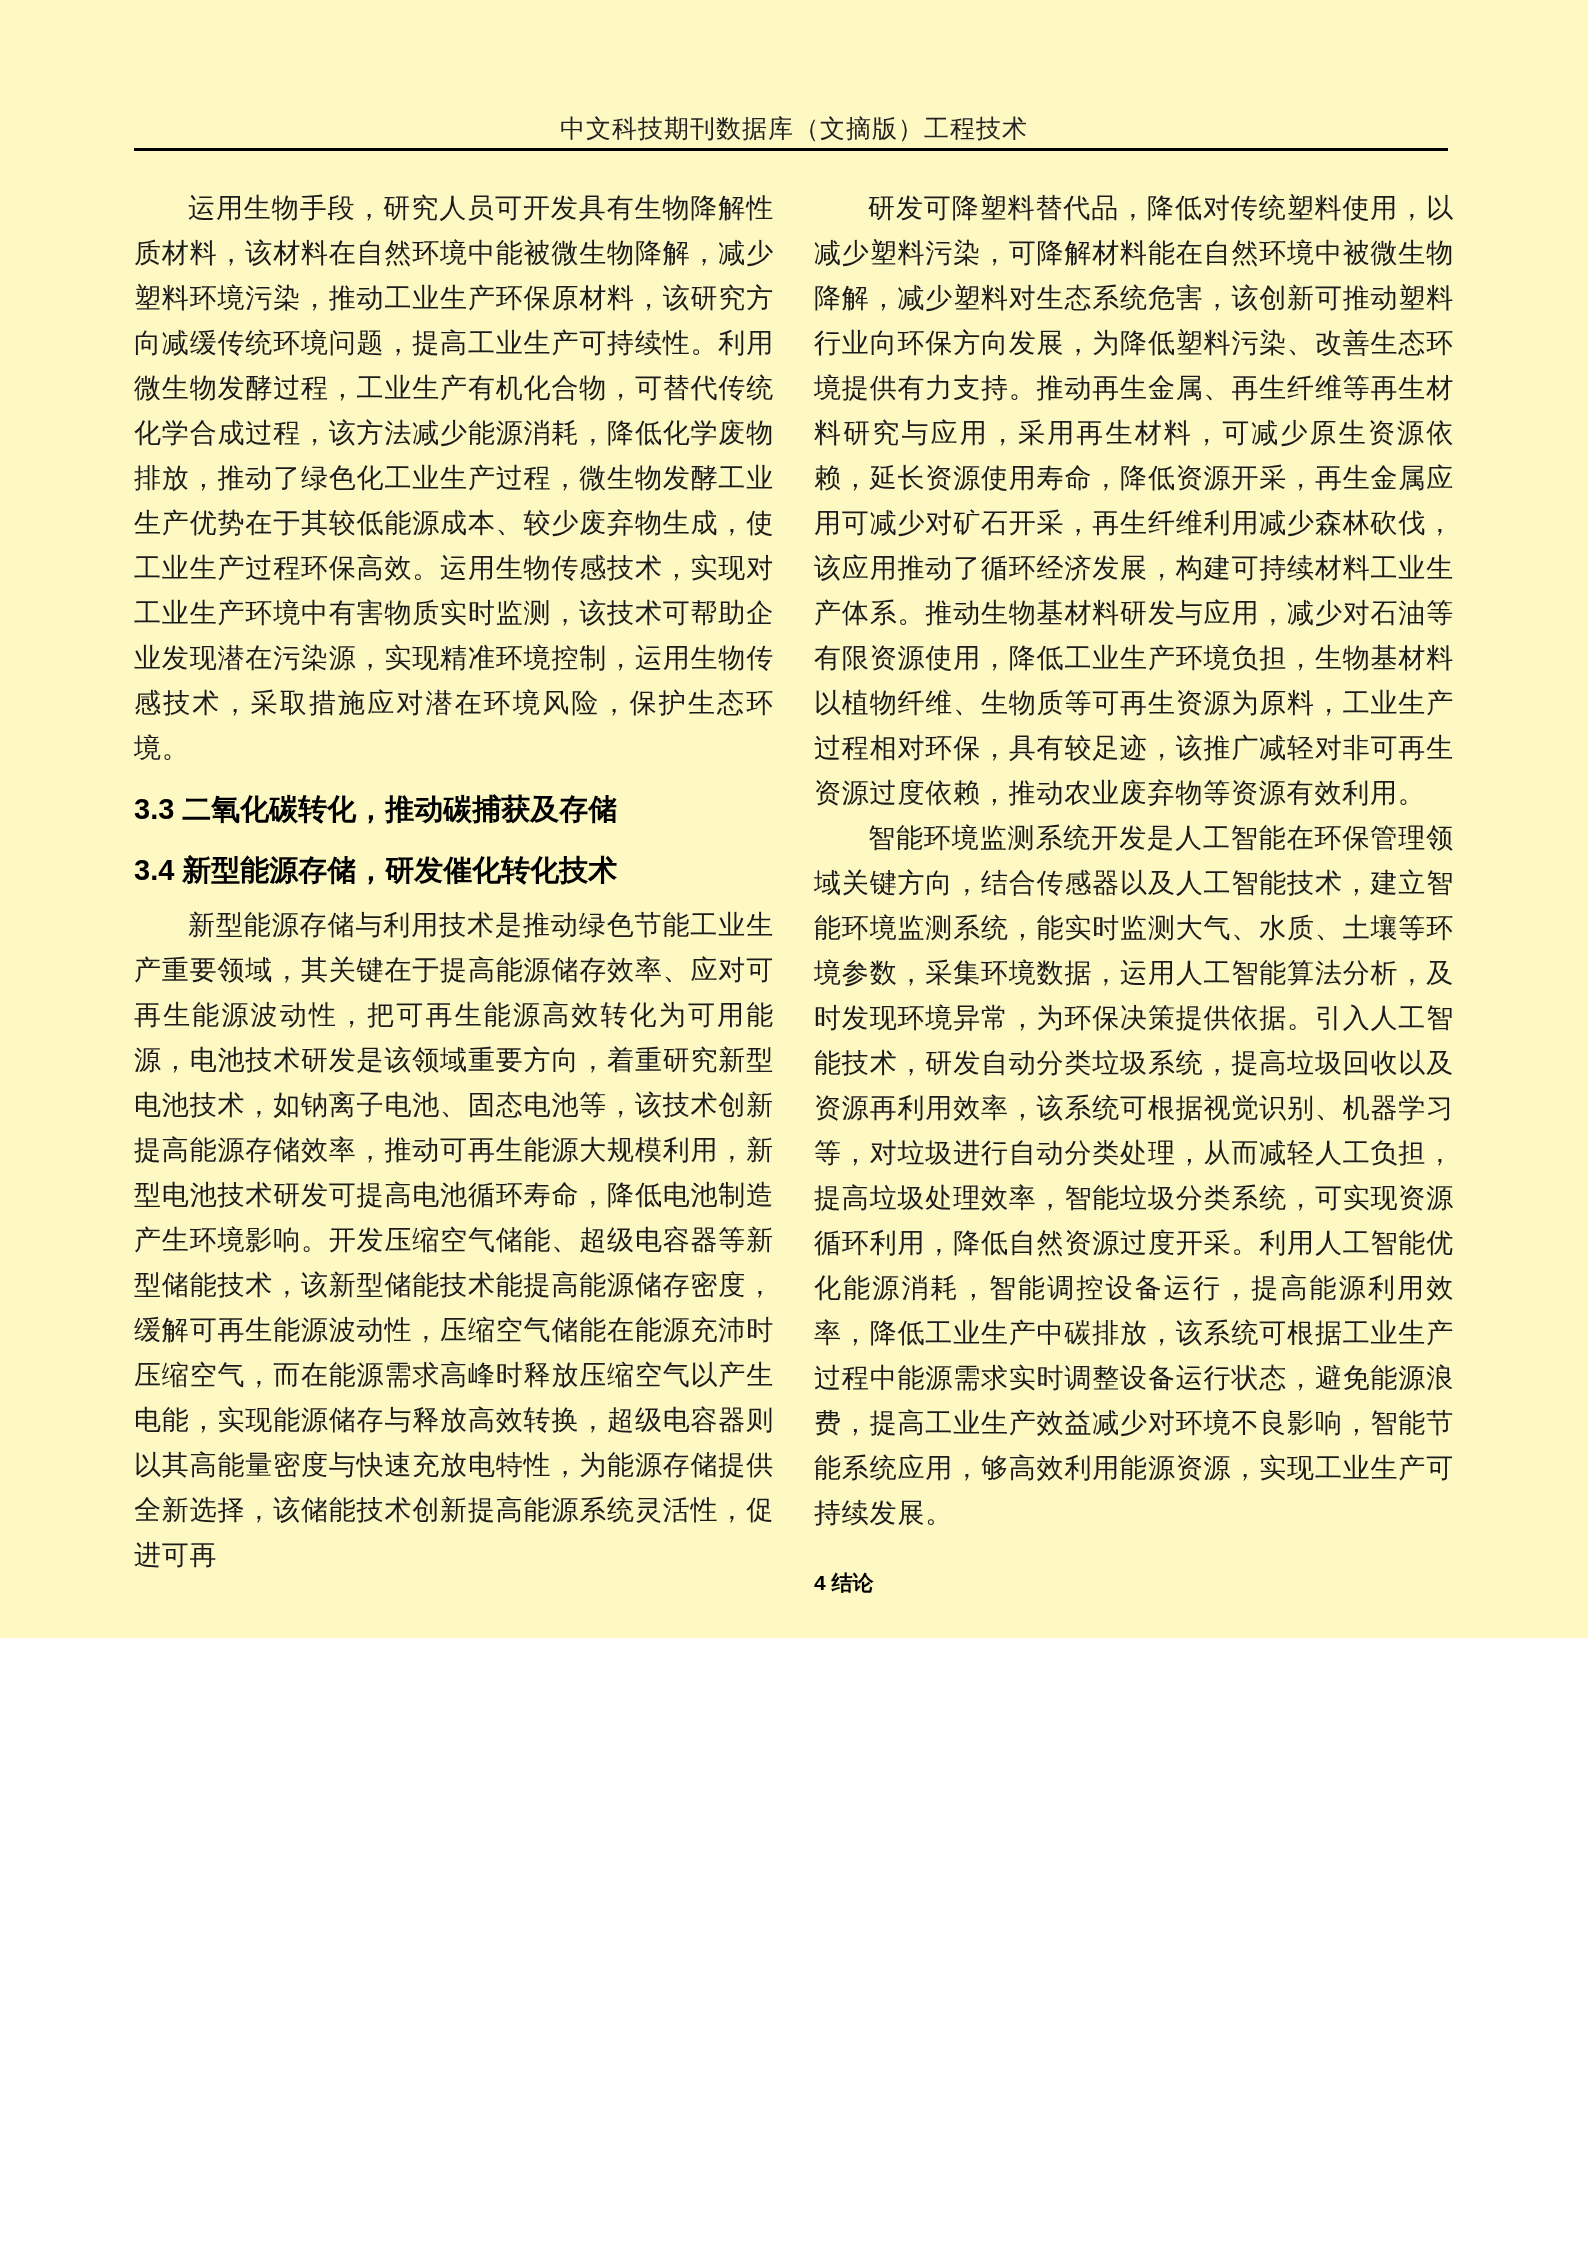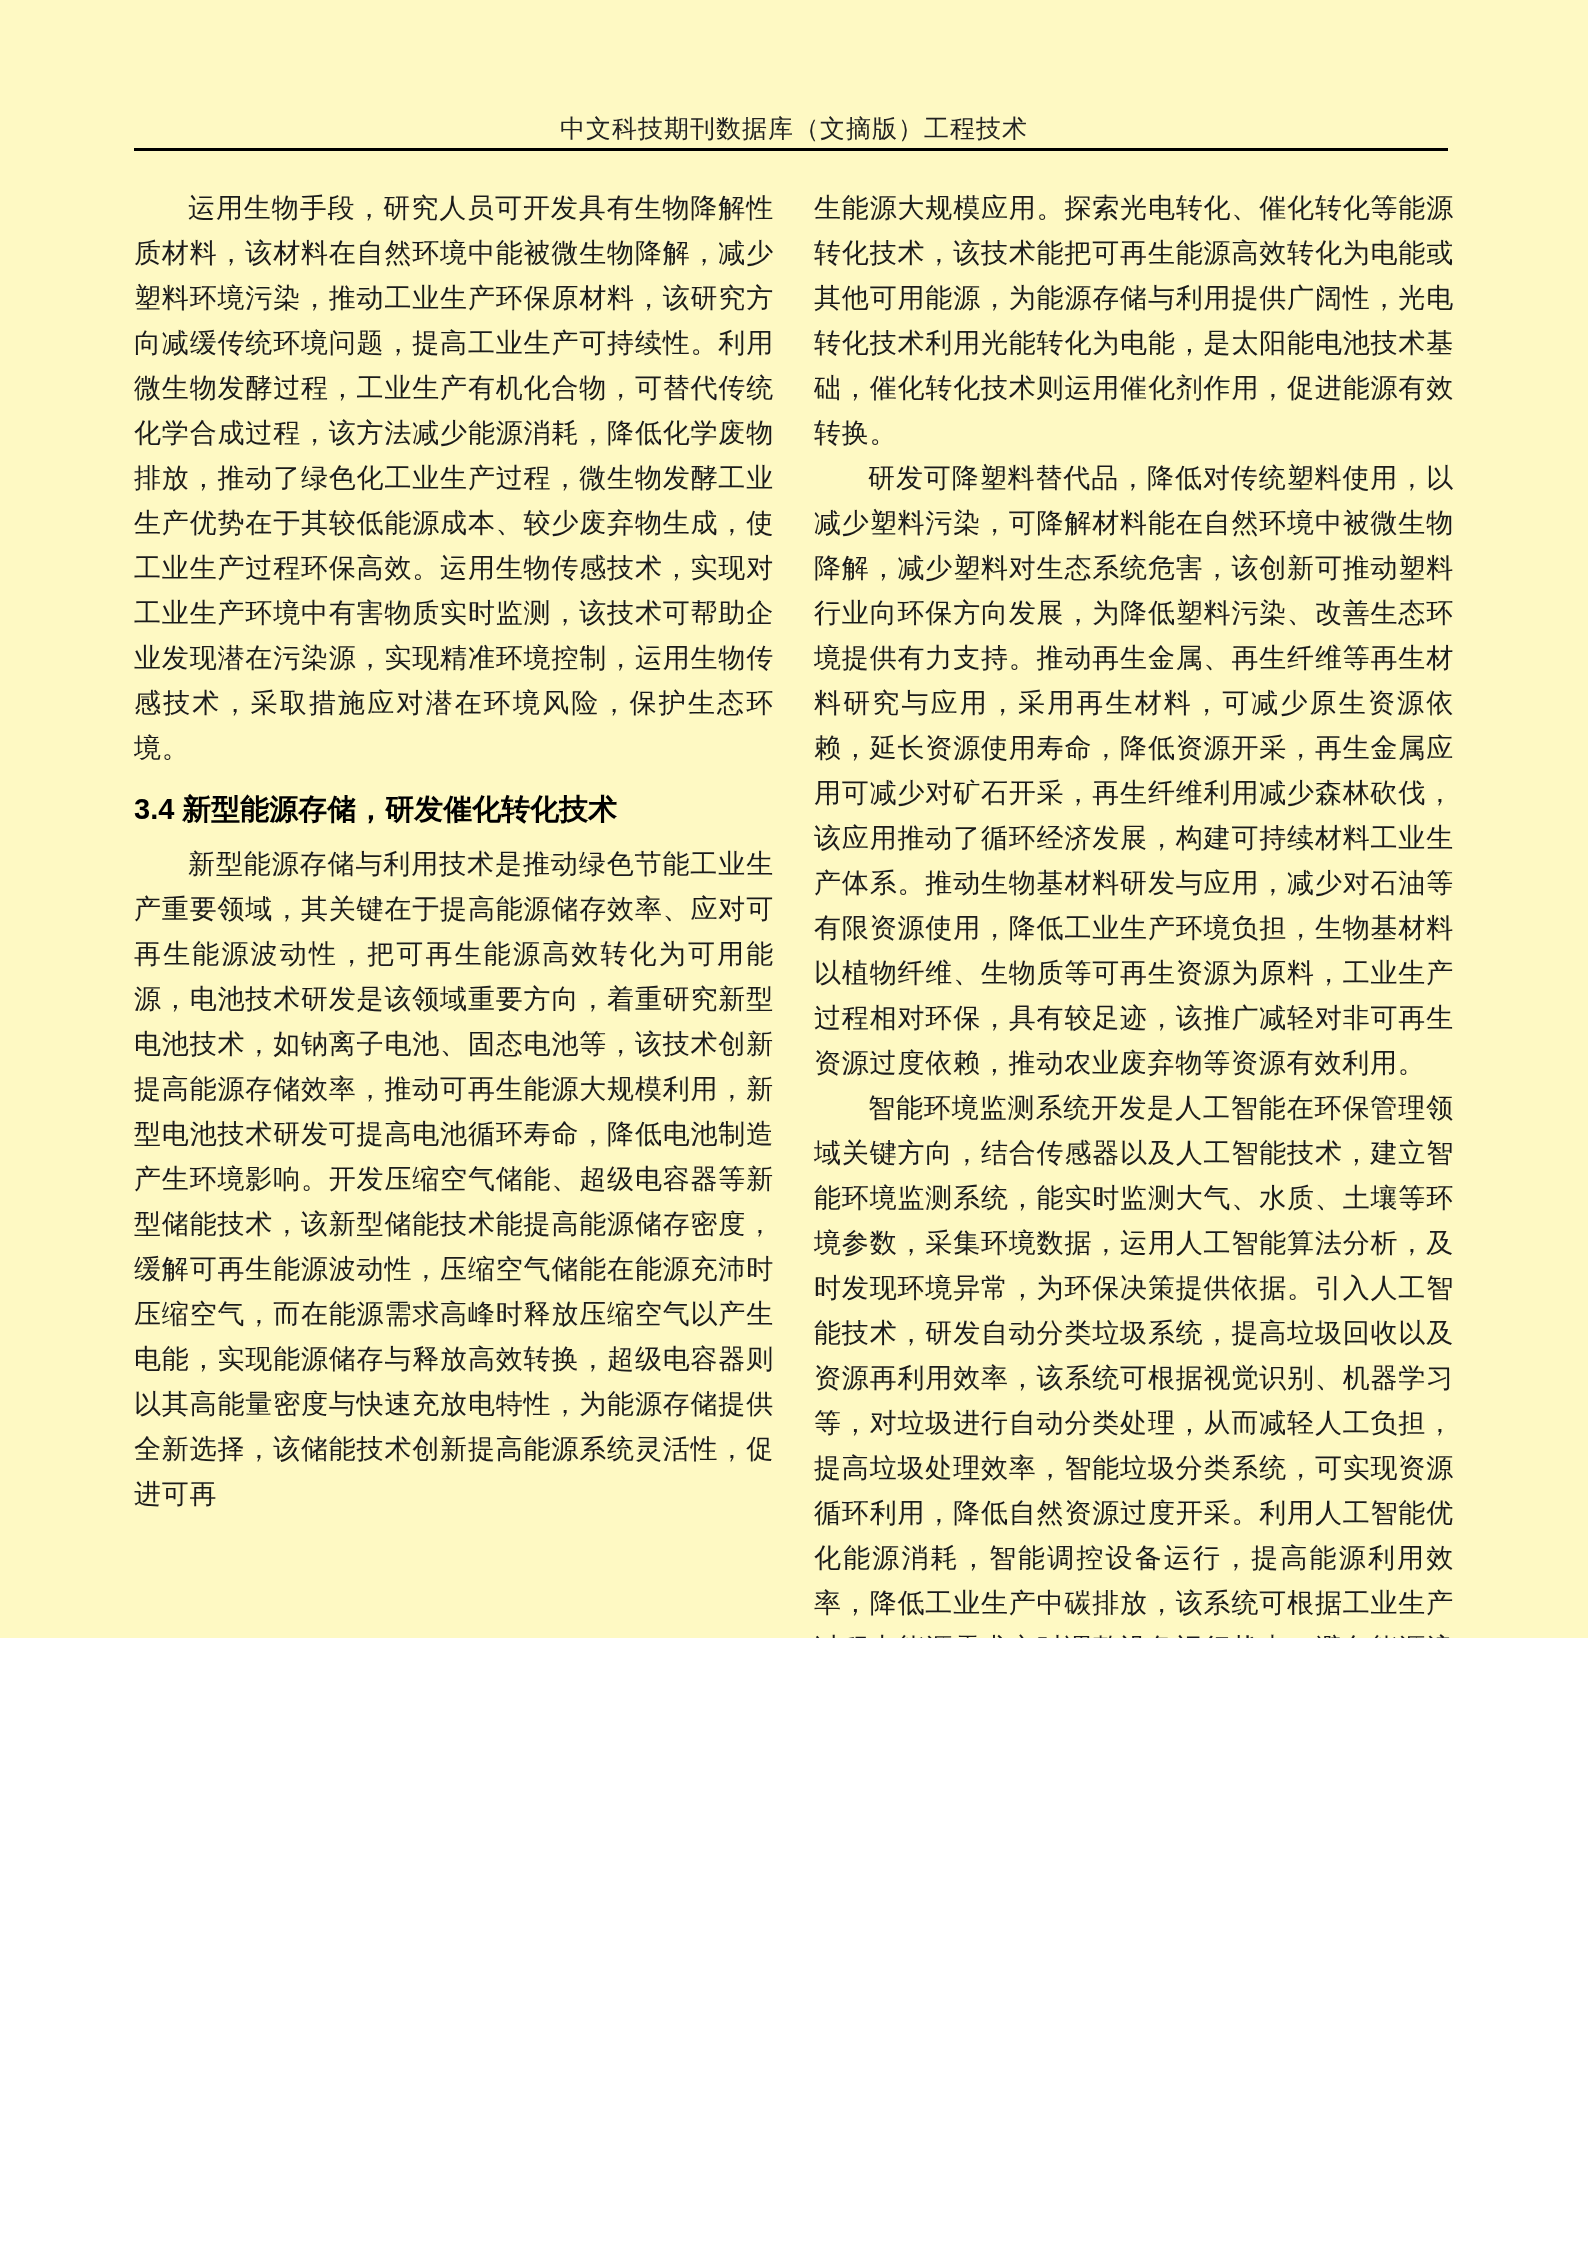--- a/index.html
+++ b/index.html
@@ -87,26 +87,26 @@
 <div class="page">
 
   <div class="header-title">中文科技期刊数据库（文摘版）工程技术</div>
 
   <div class="header-rule"></div>
 
   <div class="columns">
 
     <div class="col">
       <p class="para">运用生物手段，研究人员可开发具有生物降解性质材料，该材料在自然环境中能被微生物降解，减少塑料环境污染，推动工业生产环保原材料，该研究方向减缓传统环境问题，提高工业生产可持续性。利用微生物发酵过程，工业生产有机化合物，可替代传统化学合成过程，该方法减少能源消耗，降低化学废物排放，推动了绿色化工业生产过程，微生物发酵工业生产优势在于其较低能源成本、较少废弃物生成，使工业生产过程环保高效。运用生物传感技术，实现对工业生产环境中有害物质实时监测，该技术可帮助企业发现潜在污染源，实现精准环境控制，运用生物传感技术，采取措施应对潜在环境风险，保护生态环境。</p>
+      <div class="sec-heading">3.3 二氧化碳转化，推动碳捕获及存储</div>
       <div class="sec-heading">3.4 新型能源存储，研发催化转化技术</div>
       <p class="para">新型能源存储与利用技术是推动绿色节能工业生产重要领域，其关键在于提高能源储存效率、应对可再生能源波动性，把可再生能源高效转化为可用能源，电池技术研发是该领域重要方向，着重研究新型电池技术，如钠离子电池、固态电池等，该技术创新提高能源存储效率，推动可再生能源大规模利用，新型电池技术研发可提高电池循环寿命，降低电池制造产生环境影响。开发压缩空气储能、超级电容器等新型储能技术，该新型储能技术能提高能源储存密度，缓解可再生能源波动性，压缩空气储能在能源充沛时压缩空气，而在能源需求高峰时释放压缩空气以产生电能，实现能源储存与释放高效转换，超级电容器则以其高能量密度与快速充放电特性，为能源存储提供全新选择，该储能技术创新提高能源系统灵活性，促进可再</p>
     </div>
 
     <div class="col">
-      <p class="para cont">生能源大规模应用。探索光电转化、催化转化等能源转化技术，该技术能把可再生能源高效转化为电能或其他可用能源，为能源存储与利用提供广阔性，光电转化技术利用光能转化为电能，是太阳能电池技术基础，催化转化技术则运用催化剂作用，促进能源有效转换。</p>
       <p class="para">研发可降塑料替代品，降低对传统塑料使用，以减少塑料污染，可降解材料能在自然环境中被微生物降解，减少塑料对生态系统危害，该创新可推动塑料行业向环保方向发展，为降低塑料污染、改善生态环境提供有力支持。推动再生金属、再生纤维等再生材料研究与应用，采用再生材料，可减少原生资源依赖，延长资源使用寿命，降低资源开采，再生金属应用可减少对矿石开采，再生纤维利用减少森林砍伐，该应用推动了循环经济发展，构建可持续材料工业生产体系。推动生物基材料研发与应用，减少对石油等有限资源使用，降低工业生产环境负担，生物基材料以植物纤维、生物质等可再生资源为原料，工业生产过程相对环保，具有较足迹，该推广减轻对非可再生资源过度依赖，推动农业废弃物等资源有效利用。</p>
       <p class="para">智能环境监测系统开发是人工智能在环保管理领域关键方向，结合传感器以及人工智能技术，建立智能环境监测系统，能实时监测大气、水质、土壤等环境参数，采集环境数据，运用人工智能算法分析，及时发现环境异常，为环保决策提供依据。引入人工智能技术，研发自动分类垃圾系统，提高垃圾回收以及资源再利用效率，该系统可根据视觉识别、机器学习等，对垃圾进行自动分类处理，从而减轻人工负担，提高垃圾处理效率，智能垃圾分类系统，可实现资源循环利用，降低自然资源过度开采。利用人工智能优化能源消耗，智能调控设备运行，提高能源利用效率，降低工业生产中碳排放，该系统可根据工业生产过程中能源需求实时调整设备运行状态，避免能源浪费，提高工业生产效益减少对环境不良影响，智能节能系统应用，够高效利用能源资源，实现工业生产可持续发展。</p>
       <div class="sec-heading level1">4 结论</div>
     </div>
 
   </div>
 
   <div class="page-number">- 62 -</div>
 
 </div>

